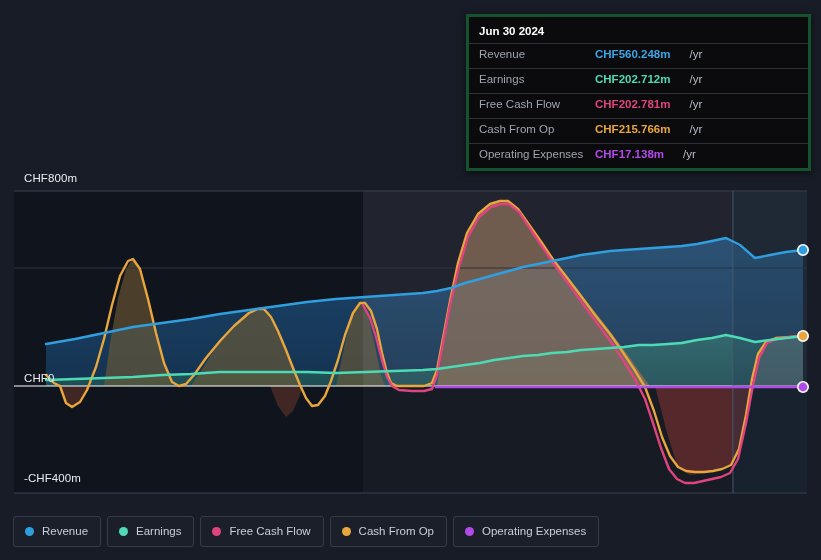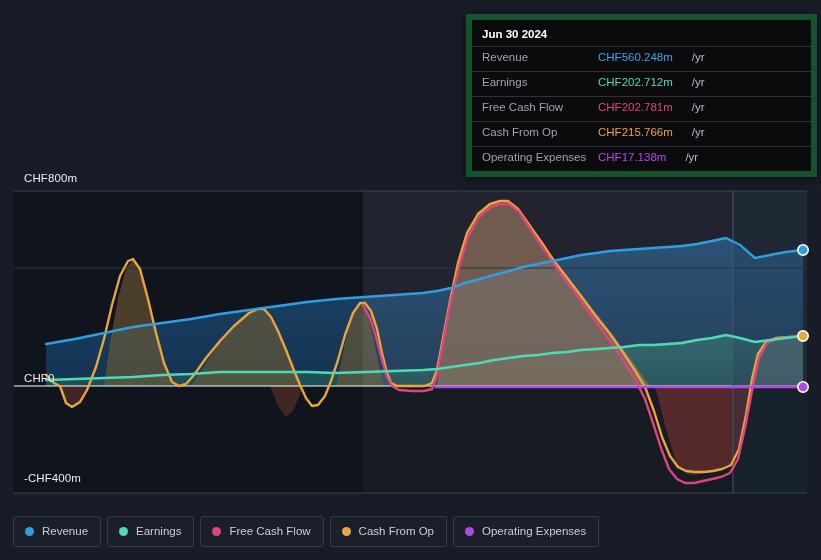--- a/index.html
+++ b/index.html
@@ -37,42 +37,42 @@
     transform:translateX(-50%);
     white-space:nowrap;
   }
 
   
   .tooltip-card{
     position:absolute;
     left:466px;top:14px;
     width:339px;
     background:#0b0b0d;
-    border:6px solid #14532d;
+    border:3px solid #14532d;
     box-shadow:0 2px 7px rgba(0,0,0,.55);
     padding:0;
     z-index:20;
   }
   .tt-date{
     color:#ffffff;font-size:11.5px;font-weight:bold;
     padding:8px 10px 6px 10px;
   }
   .tt-row{
     display:flex;align-items:baseline;
     border-top:1px solid #2e3138;
     padding:4px 10px 4px 10px;
     min-height:16px;
   }
   .tt-row.noline{border-top:none;padding-top:1px;}
   .tt-key{
     color:#9ea4b0;font-size:11.5px;
     width:116px;flex:0 0 116px;
     white-space:nowrap;
   }
-  .tt-val{font-size:11.5px;font-weight:normal;white-space:nowrap;}
+  .tt-val{font-size:11.5px;font-weight:bold;white-space:nowrap;}
   .tt-suffix{color:#b9bec8;font-size:11.5px;font-weight:normal;margin-left:19px;}
   .tt-margin-val{color:#ffffff;font-size:11.5px;font-weight:bold;}
   .tt-margin-txt{color:#b9bec8;font-size:11.5px;font-weight:normal;margin-left:4px;}
 
   
   .legend{
     position:absolute;left:13px;top:516px;
     display:flex;gap:6px;align-items:center;
   }
   .legend-item{

